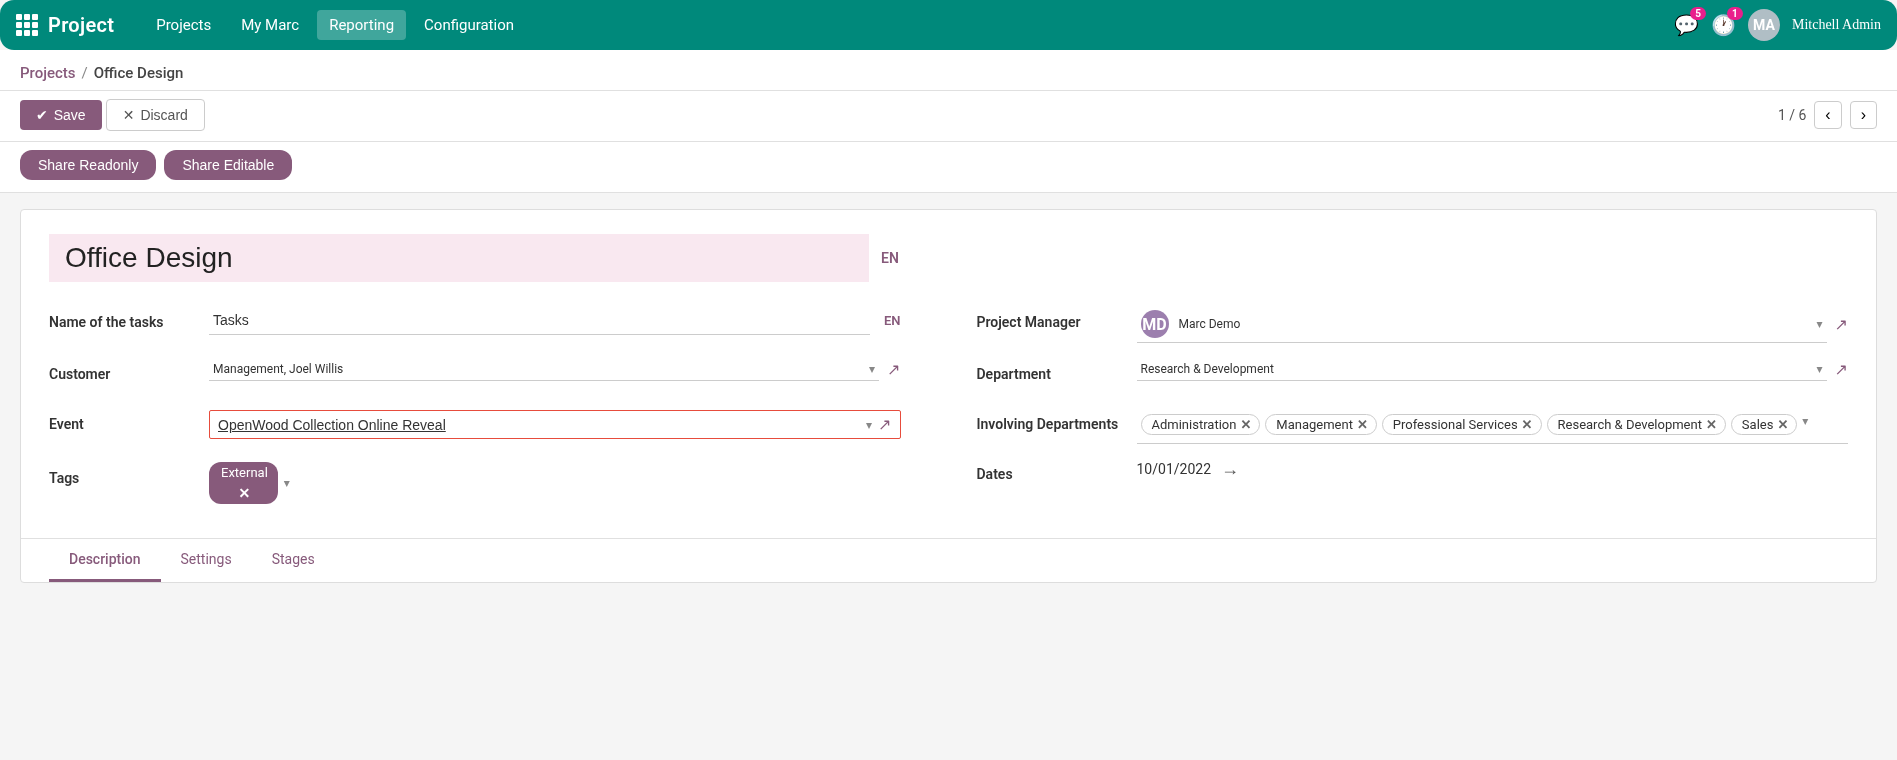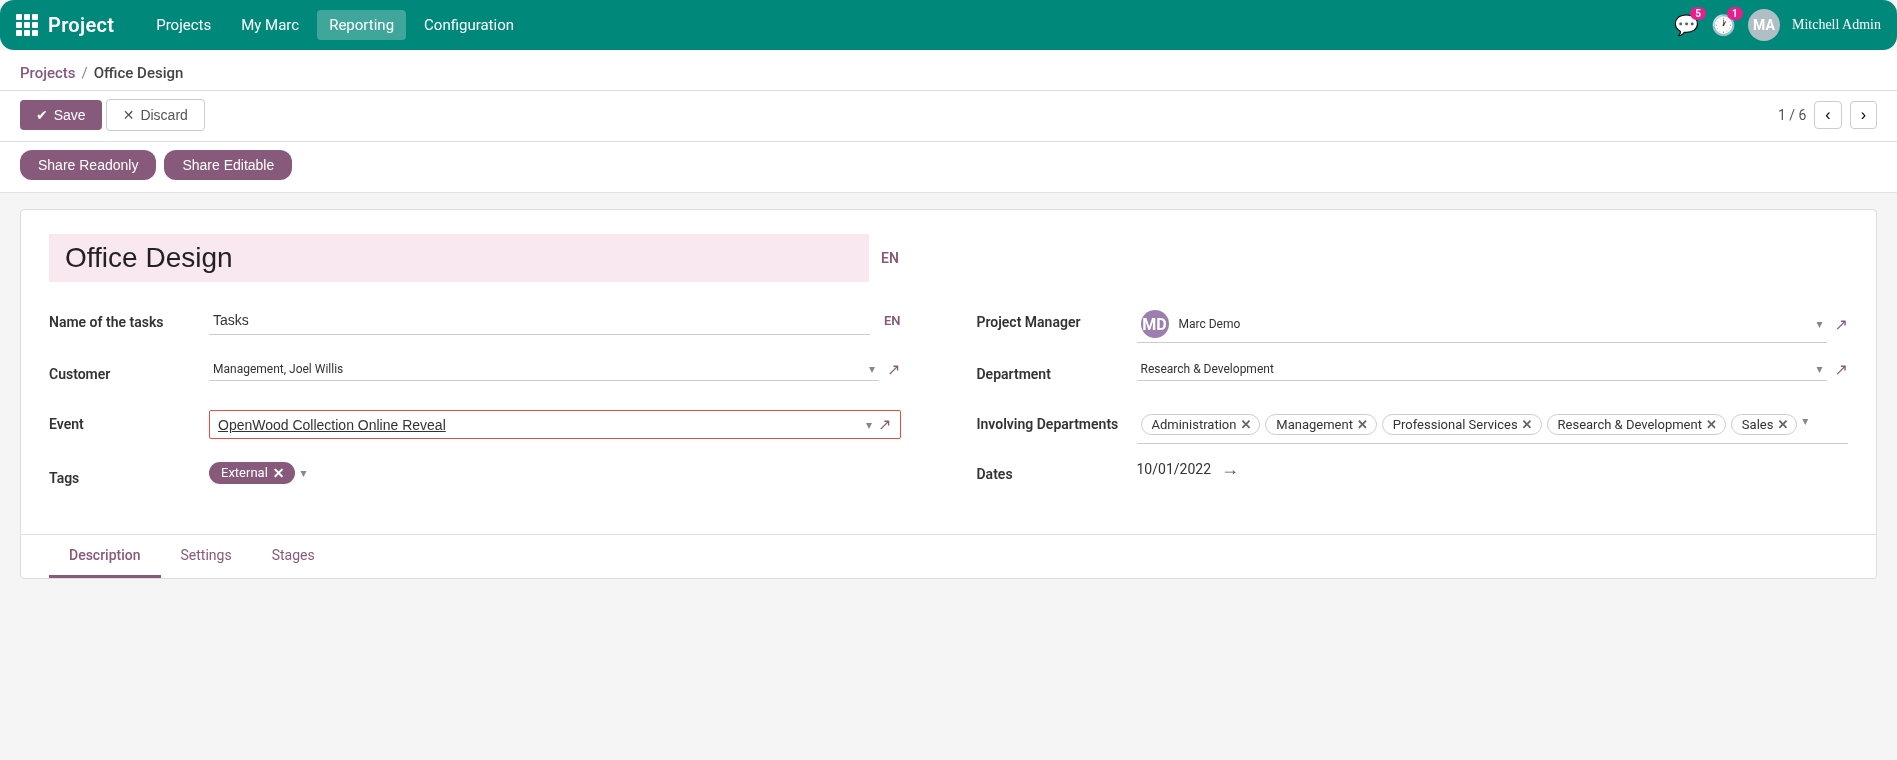--- a/index.html
+++ b/index.html
@@ -306,22 +306,23 @@
     }
 
     
     .tag-pill {
       background: #875a7b;
       color: white;
       border-radius: 12px;
       padding: 3px 10px 3px 12px;
       font-size: 13px;
       display: flex;
-      align-items: flex-start;
+      align-items: center;
       gap: 5px;
+      flex-direction: column;
     }
     .tag-remove { cursor: pointer; font-size: 14px; font-weight: bold; }
 
     
     .manager-avatar {
       width: 28px;
       height: 28px;
       border-radius: 50%;
       background: #9c7fae;
       display: flex;

